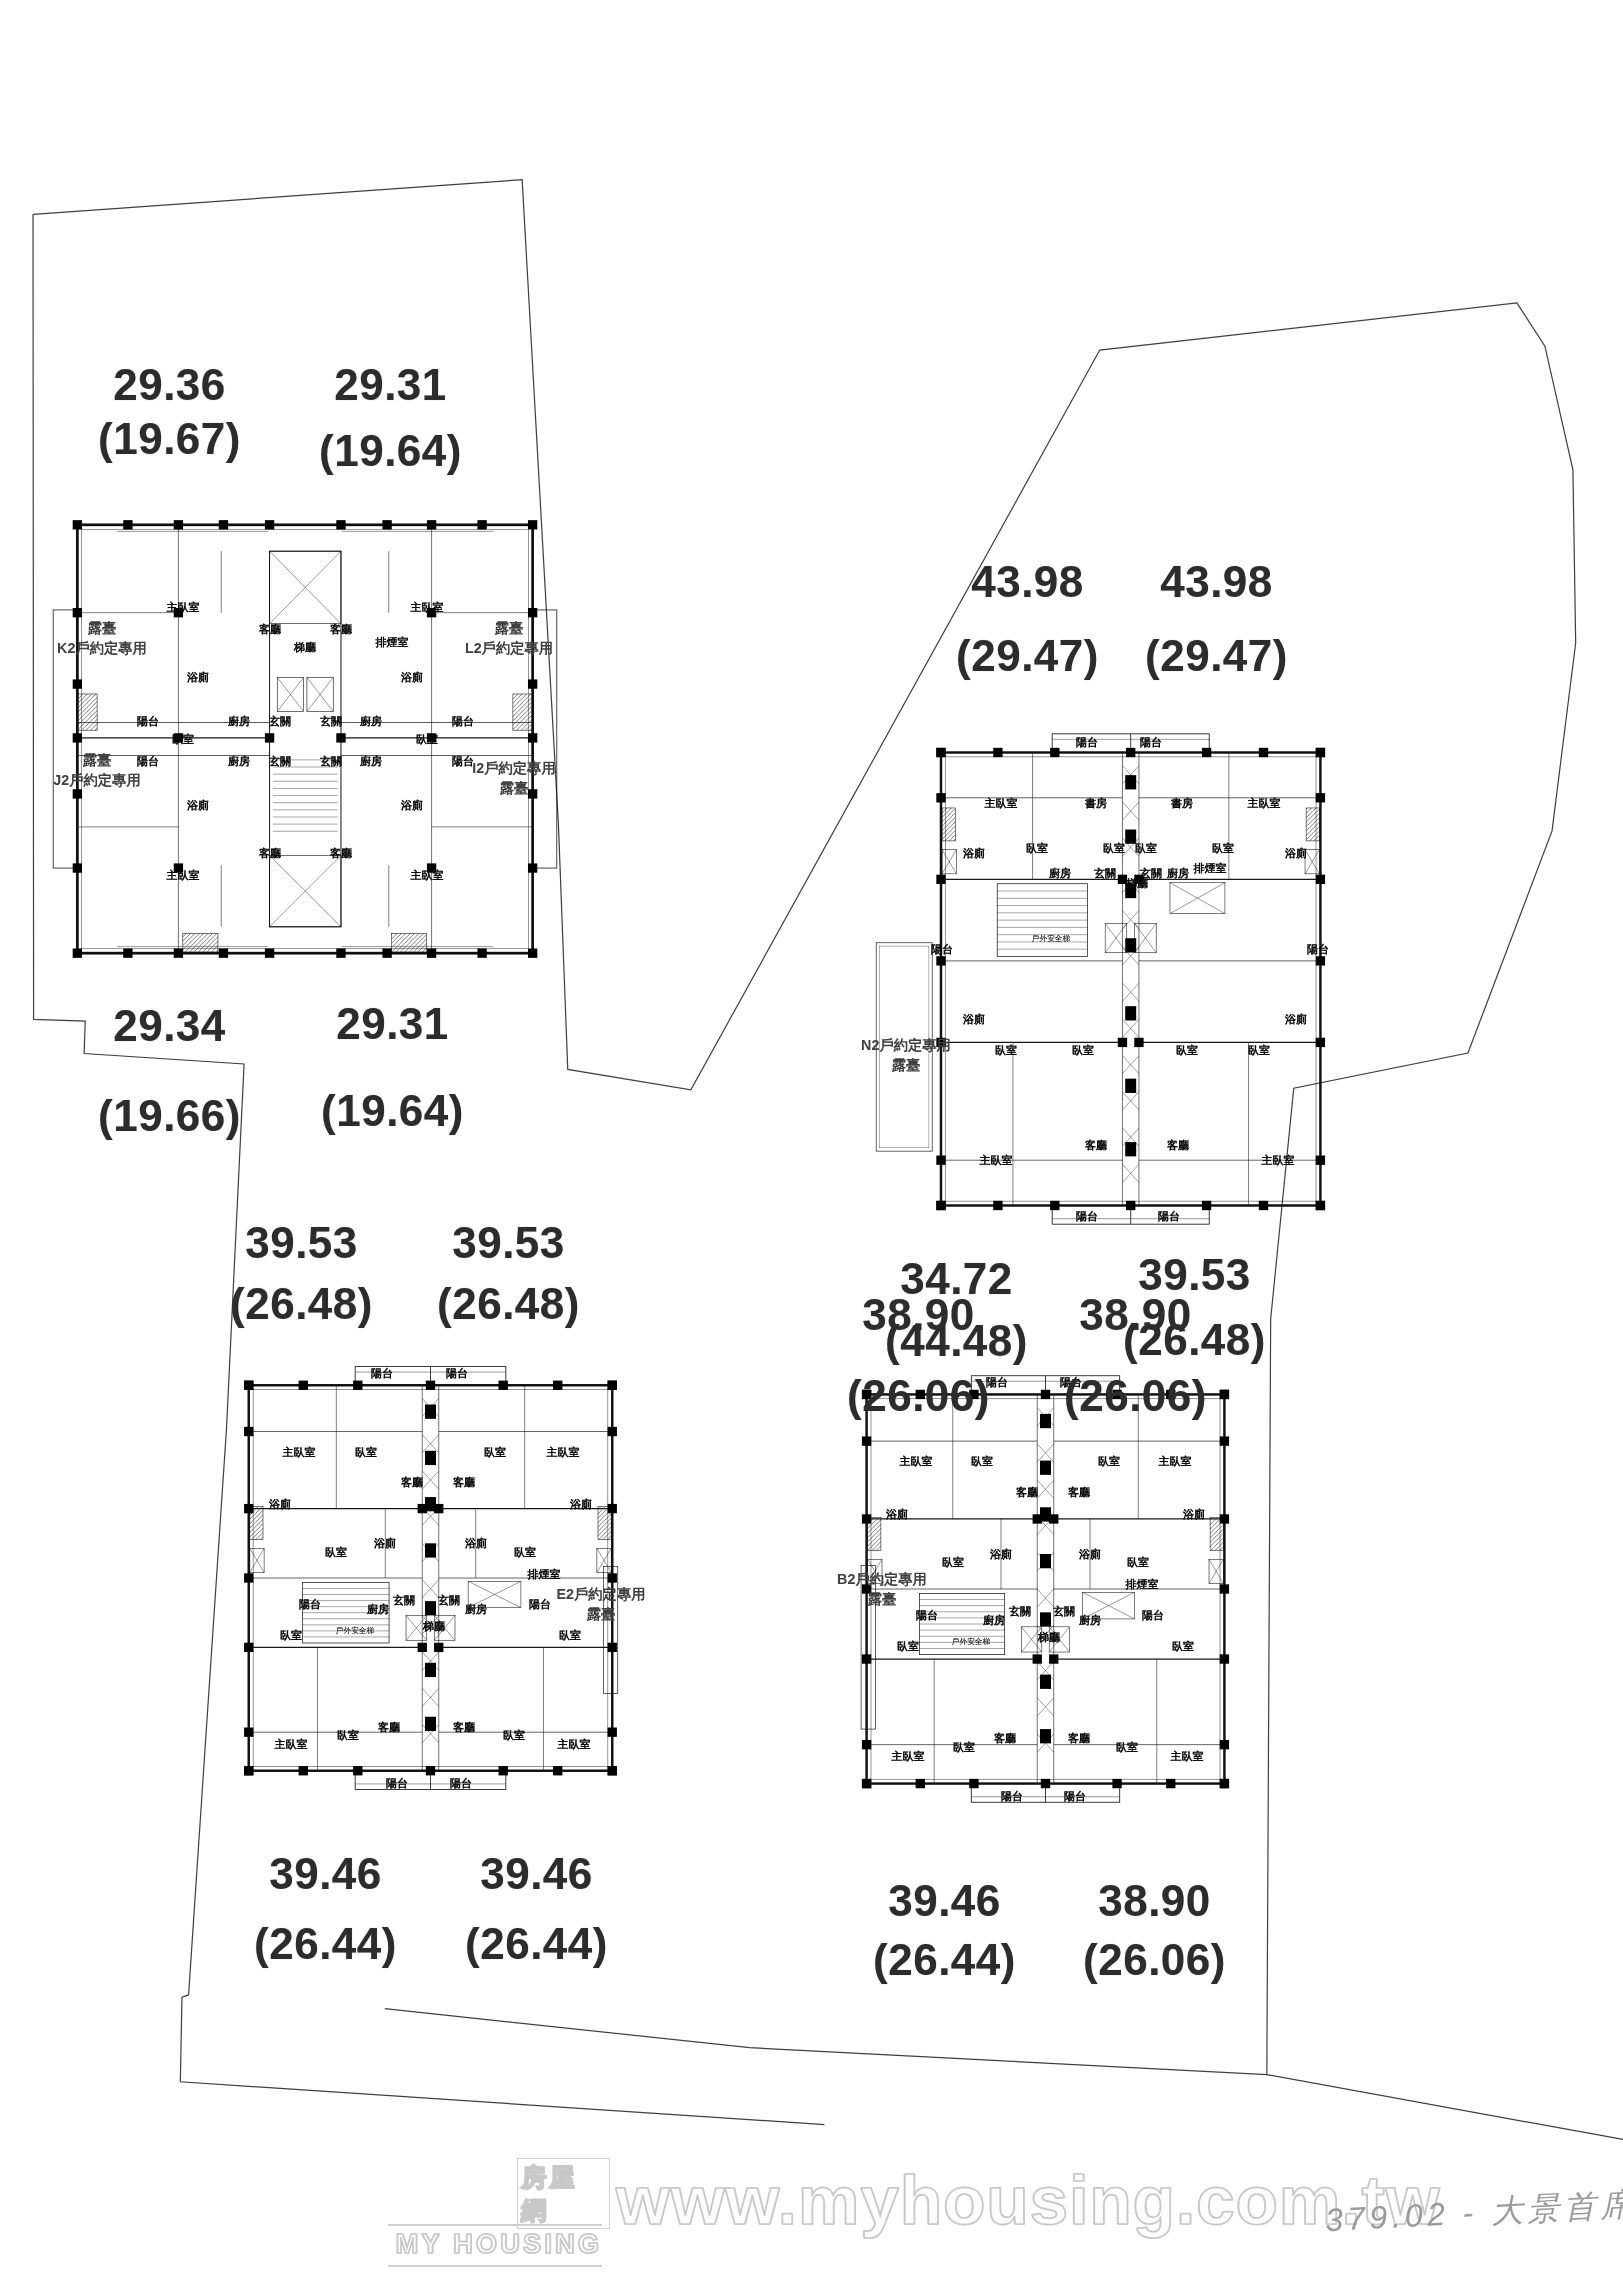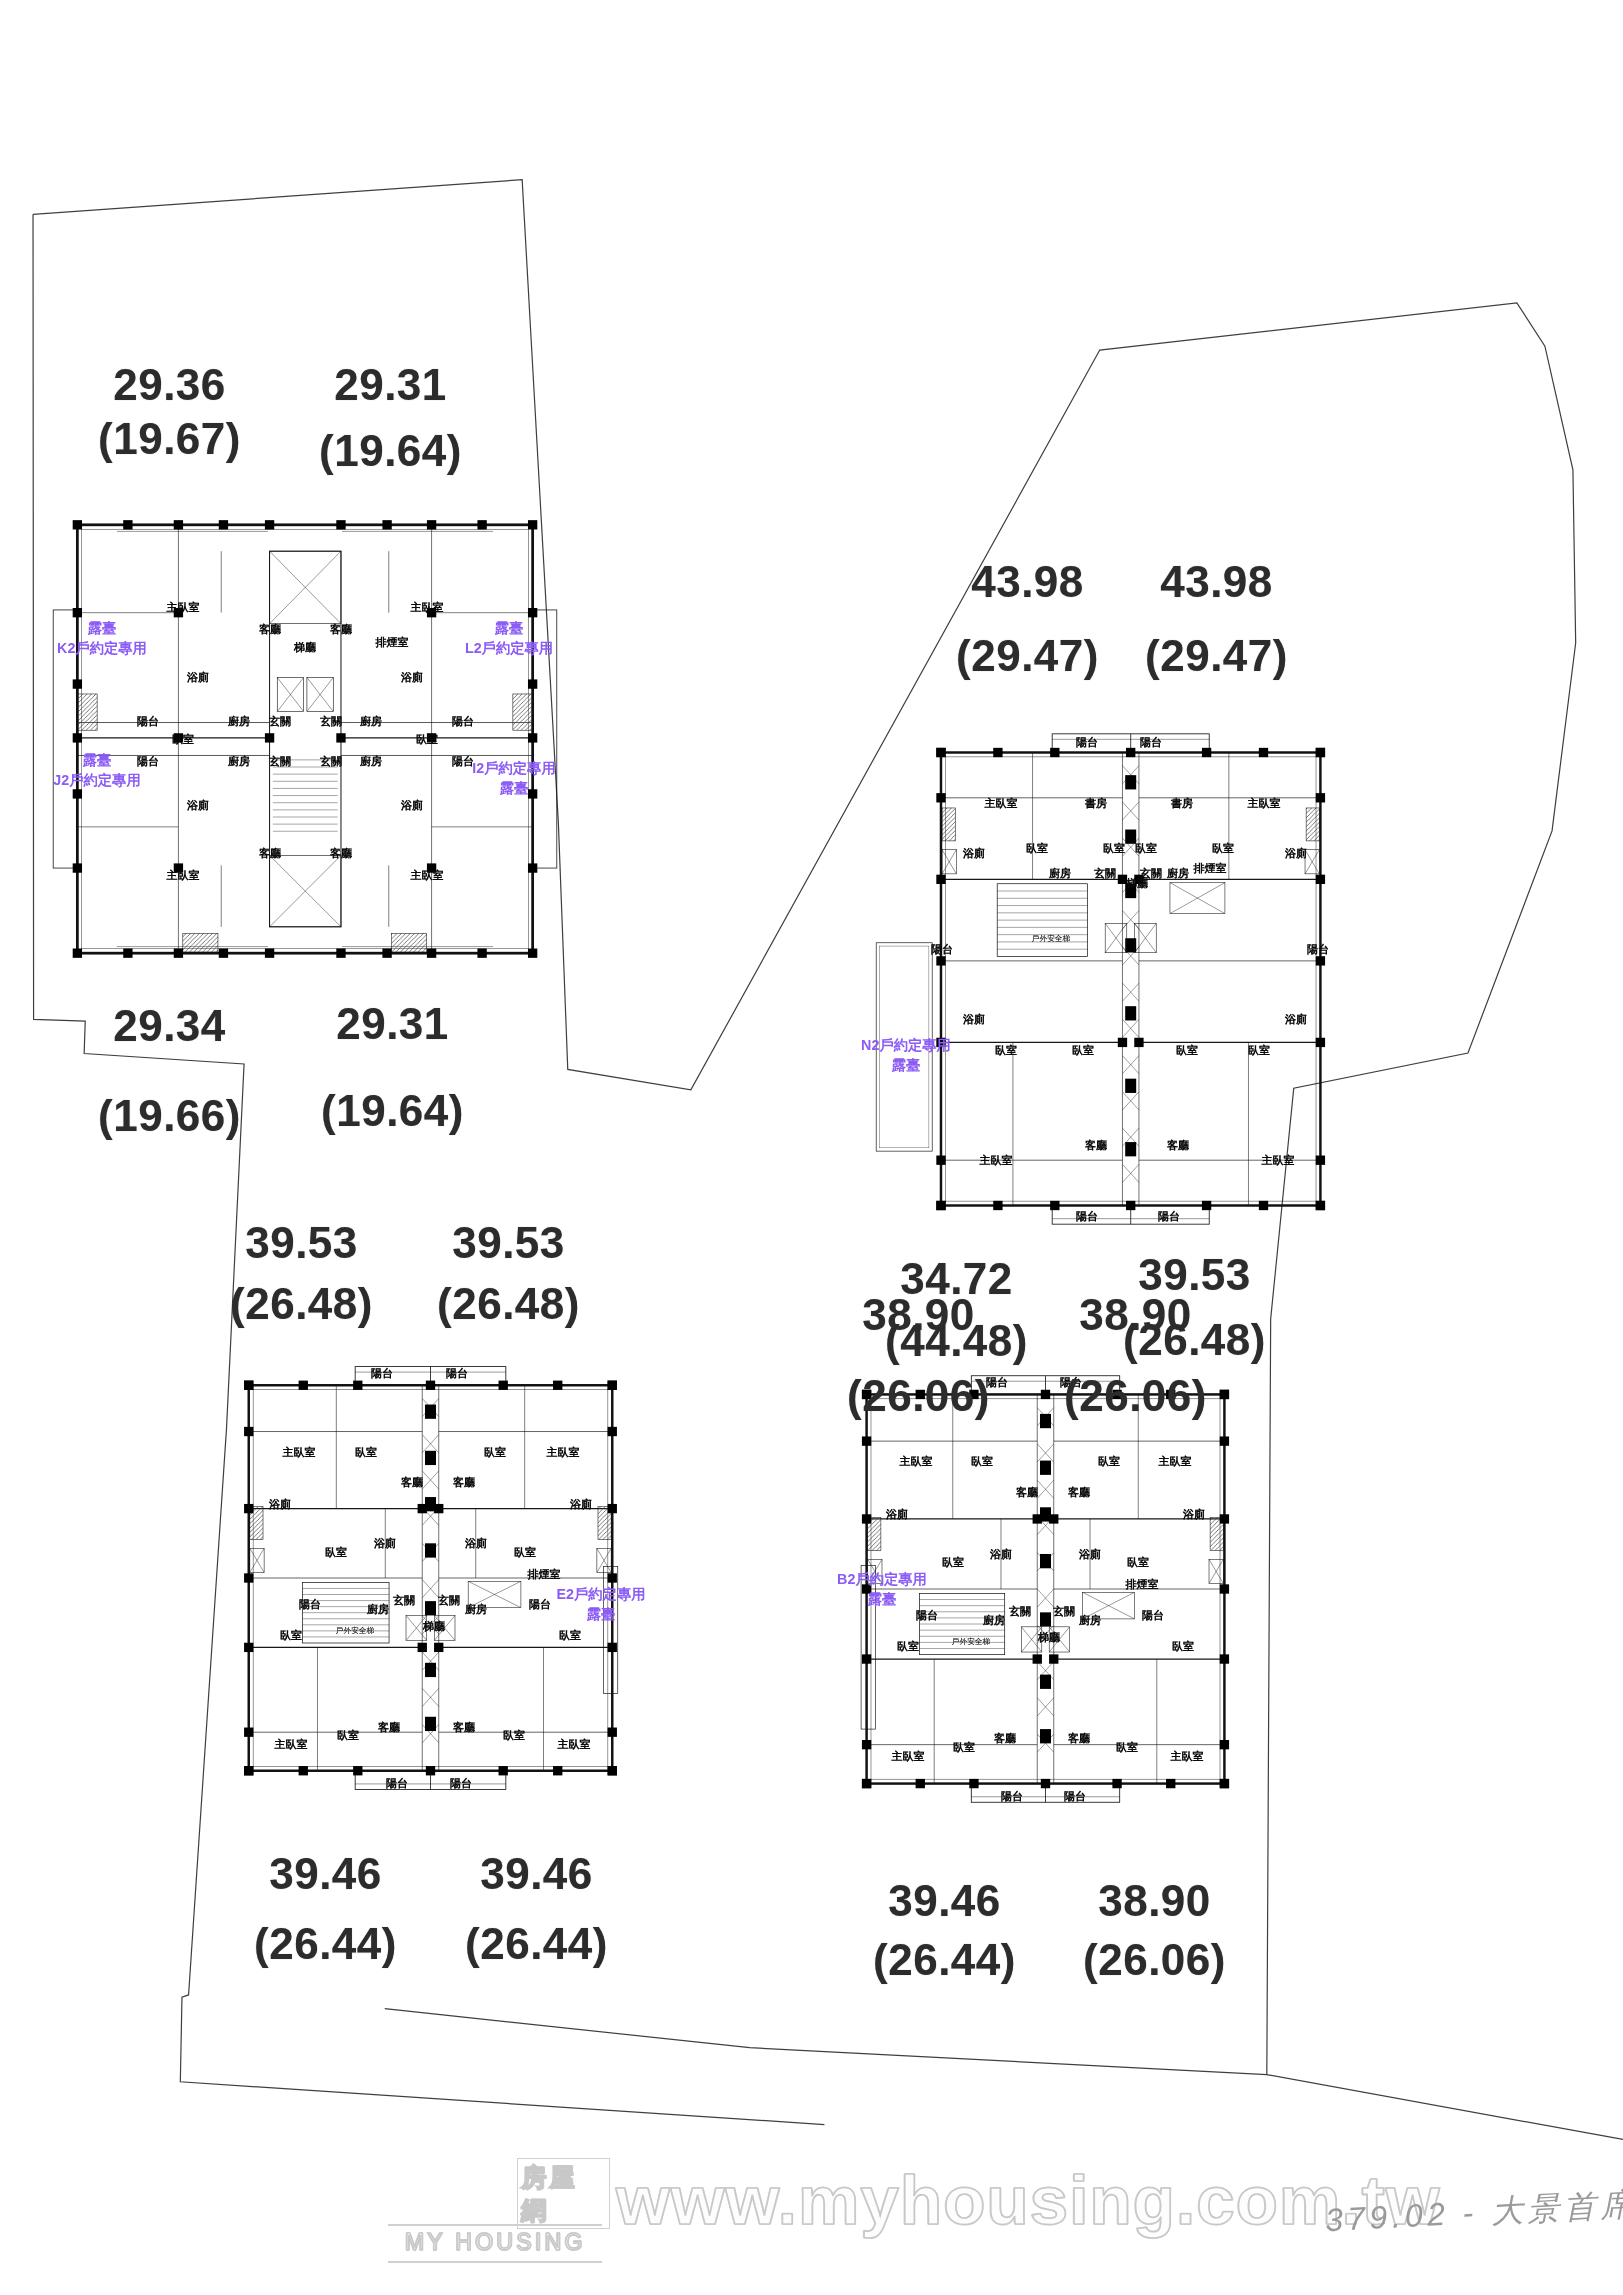--- a/index.html
+++ b/index.html
@@ -7,40 +7,40 @@
         font-family:"Liberation Sans", sans-serif;}
   svg{display:block;}
   .overlay{position:absolute;left:0;top:0;}
   
   .plan{position:absolute;}
   .plan svg{position:absolute;left:0;top:0;}
   .room{position:absolute;transform:translate(-50%,-50%);font-size:11px;line-height:12px;
         color:#0b0b0b;white-space:nowrap;font-weight:600;text-shadow:0 0 0.5px rgba(0,0,0,.4);}
   .room.small{font-size:7.7px;font-weight:400;color:#222;}
   .unitlab{position:absolute;transform:translate(-50%,-50%);font-size:14.3px;line-height:20px;
-        color:#8b5cf6;text-align:center;white-space:nowrap;font-weight:600;}
+        color:#404040;text-align:center;white-space:nowrap;font-weight:600;}
   
   .area{position:absolute;width:253px;margin-left:-126px;text-align:center;
         font-size:44px;font-weight:600;color:#2c2c2c;line-height:53px;letter-spacing:0.5px;
         text-shadow:0 0 1.1px rgba(30,30,30,.35);}
   .a-sub{display:block;}
   
   .street{position:absolute;transform:translateX(-50%);font-size:55px;line-height:60px;
         font-weight:700;color:#1f1f1f;letter-spacing:35px;white-space:nowrap;
         text-shadow:0 0 1.1px rgba(20,20,20,.4);}
   
   .wm{position:absolute;left:385px;top:2132px;width:880px;height:148px;}
   .outl{color:#fdfdfd;-webkit-text-stroke:1.6px #c8c8c8;
         text-shadow:1.1px 0 0 #d6d6d6,-1.1px 0 0 #d6d6d6,0 1.1px 0 #d6d6d6,0 -1.1px 0 #d6d6d6;}
   .wm-logo{position:absolute;left:0;top:0;width:225px;height:143px;}
   .wm-cn{position:absolute;left:0;top:-10px;font-size:85px;font-weight:700;letter-spacing:-5.5px;}
   .wm-sub{position:absolute;left:132px;top:26px;font-size:25px;font-weight:700;letter-spacing:3.3px;
         border:1.6px solid #d0d0d0;padding:1.6px 3.3px;}
-  .wm-cap{position:absolute;left:3.3px;top:92px;width:214px;text-align:center;font-size:23px;
-        font-weight:400;letter-spacing:3.3px;border-top:2.2px solid #d0d0d0;border-bottom:2.2px solid #d0d0d0;
+  .wm-cap{position:absolute;left:3.3px;top:92px;width:214px;text-align:right;font-size:27px;
+        font-weight:700;letter-spacing:3.3px;border-top:2.2px solid #d0d0d0;border-bottom:2.2px solid #d0d0d0;
         padding:3.3px 0 4.4px 0;}
   .wm-url{position:absolute;left:231px;top:29px;font-size:69px;font-weight:700;letter-spacing:1.1px;}
   
   .hand{position:absolute;left:1325px;top:2191px;font-size:32px;color:#9a9a9a;
         font-style:italic;letter-spacing:4.4px;transform:rotate(-3deg);white-space:nowrap;}
 </style>
 </head>
 <body>
 
 <div class="page">

